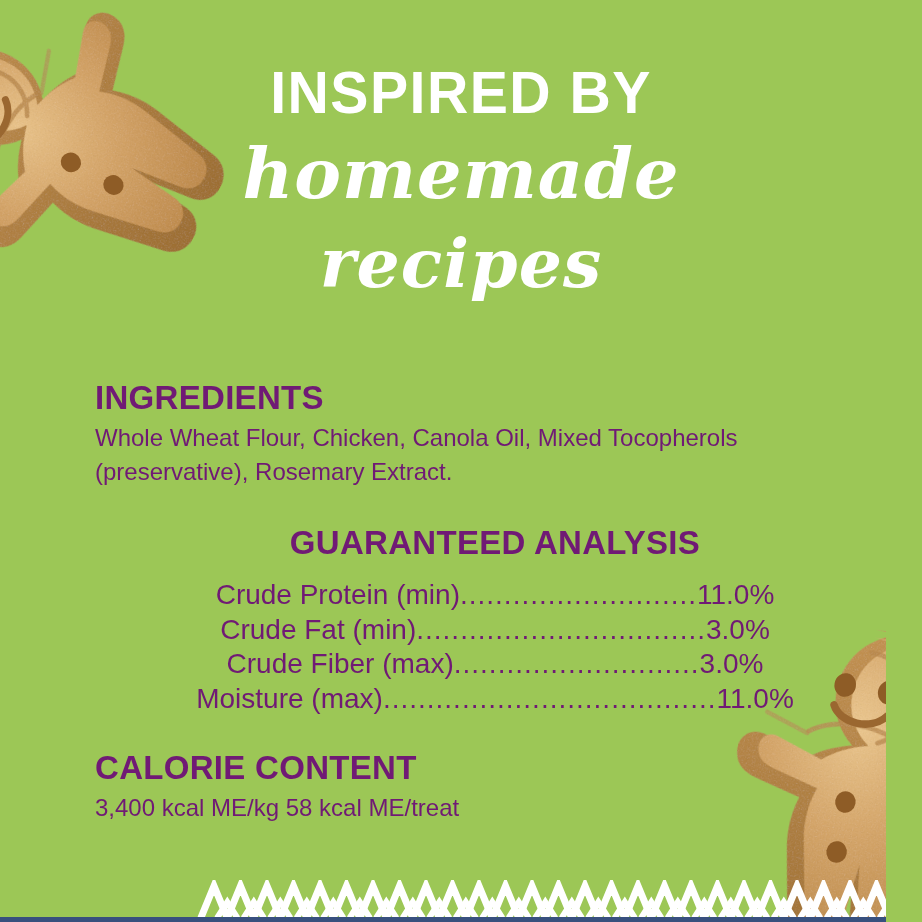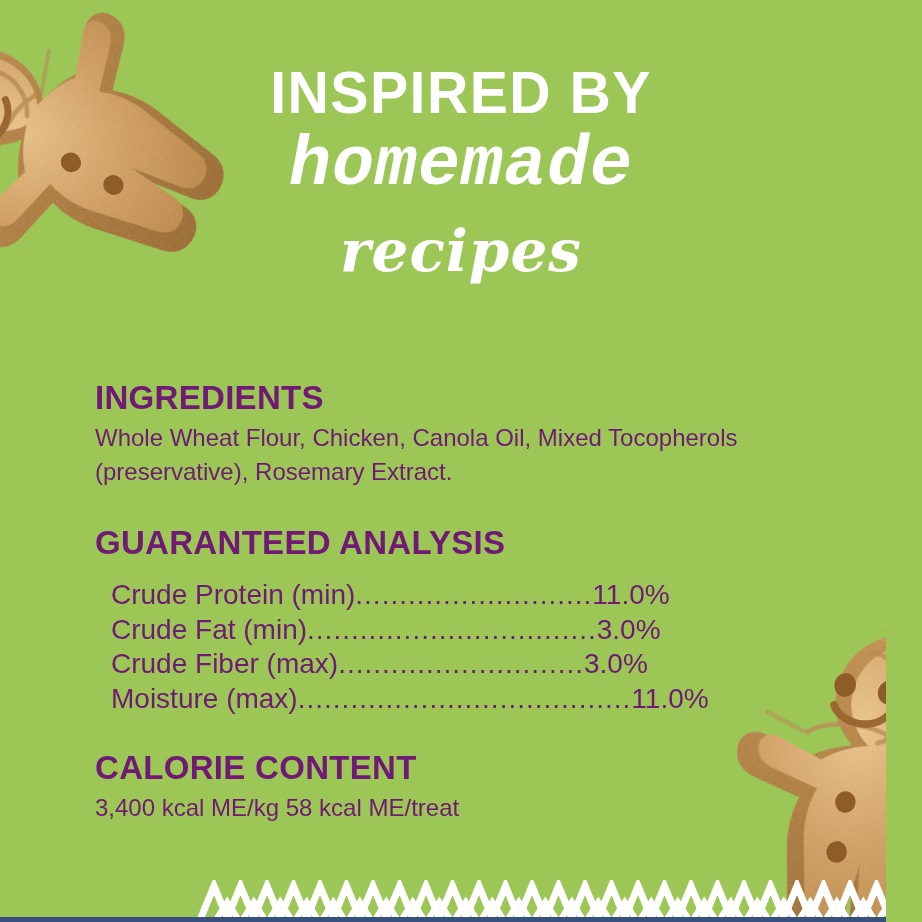--- a/index.html
+++ b/index.html
@@ -39,24 +39,24 @@
     transform:scaleX(.97);
   }
   .script{
     color:#ffffff;
     font-family:"DejaVu Serif", serif;
     font-style:italic;
     font-weight:bold;
     letter-spacing:1px;
   }
   #script-homemade{
-    font-size:70px;line-height:76px;margin:4px;font-family:Liberation Mono, monospace;
+    font-size:70px;line-height:76px;margin:12px;
   }
   #script-recipes{
-    font-size:58px;line-height:78px;margin:8px;
+    font-size:68px;line-height:78px;margin:8px;
   }
 
   
   #panel{
     position:absolute;left:95px;top:378px;width:800px;
     color:#701a75;
   }
   .sec-head{
     font-weight:bold;
     font-size:33px;
@@ -65,21 +65,21 @@
     margin:0 0 4px 0;
   }
   .sec-body{
     font-size:24px;
     line-height:34px;
     font-weight:400;
     margin:0;
     max-width:800px;
   }
   #sec-ingredients{margin-bottom:34px;}
-  #sec-analysis{margin-bottom:32px;}
+  #sec-analysis{margin-bottom:32px;text-align:center;}
 
   .ga-list{list-style:none;margin:16px;padding:0;}
   .ga-row{
     font-size:28px;
     line-height:34.5px;
     white-space:nowrap;
     display:block;
   }
   .ga-label{}
   .ga-dots{letter-spacing:1.0px;}

